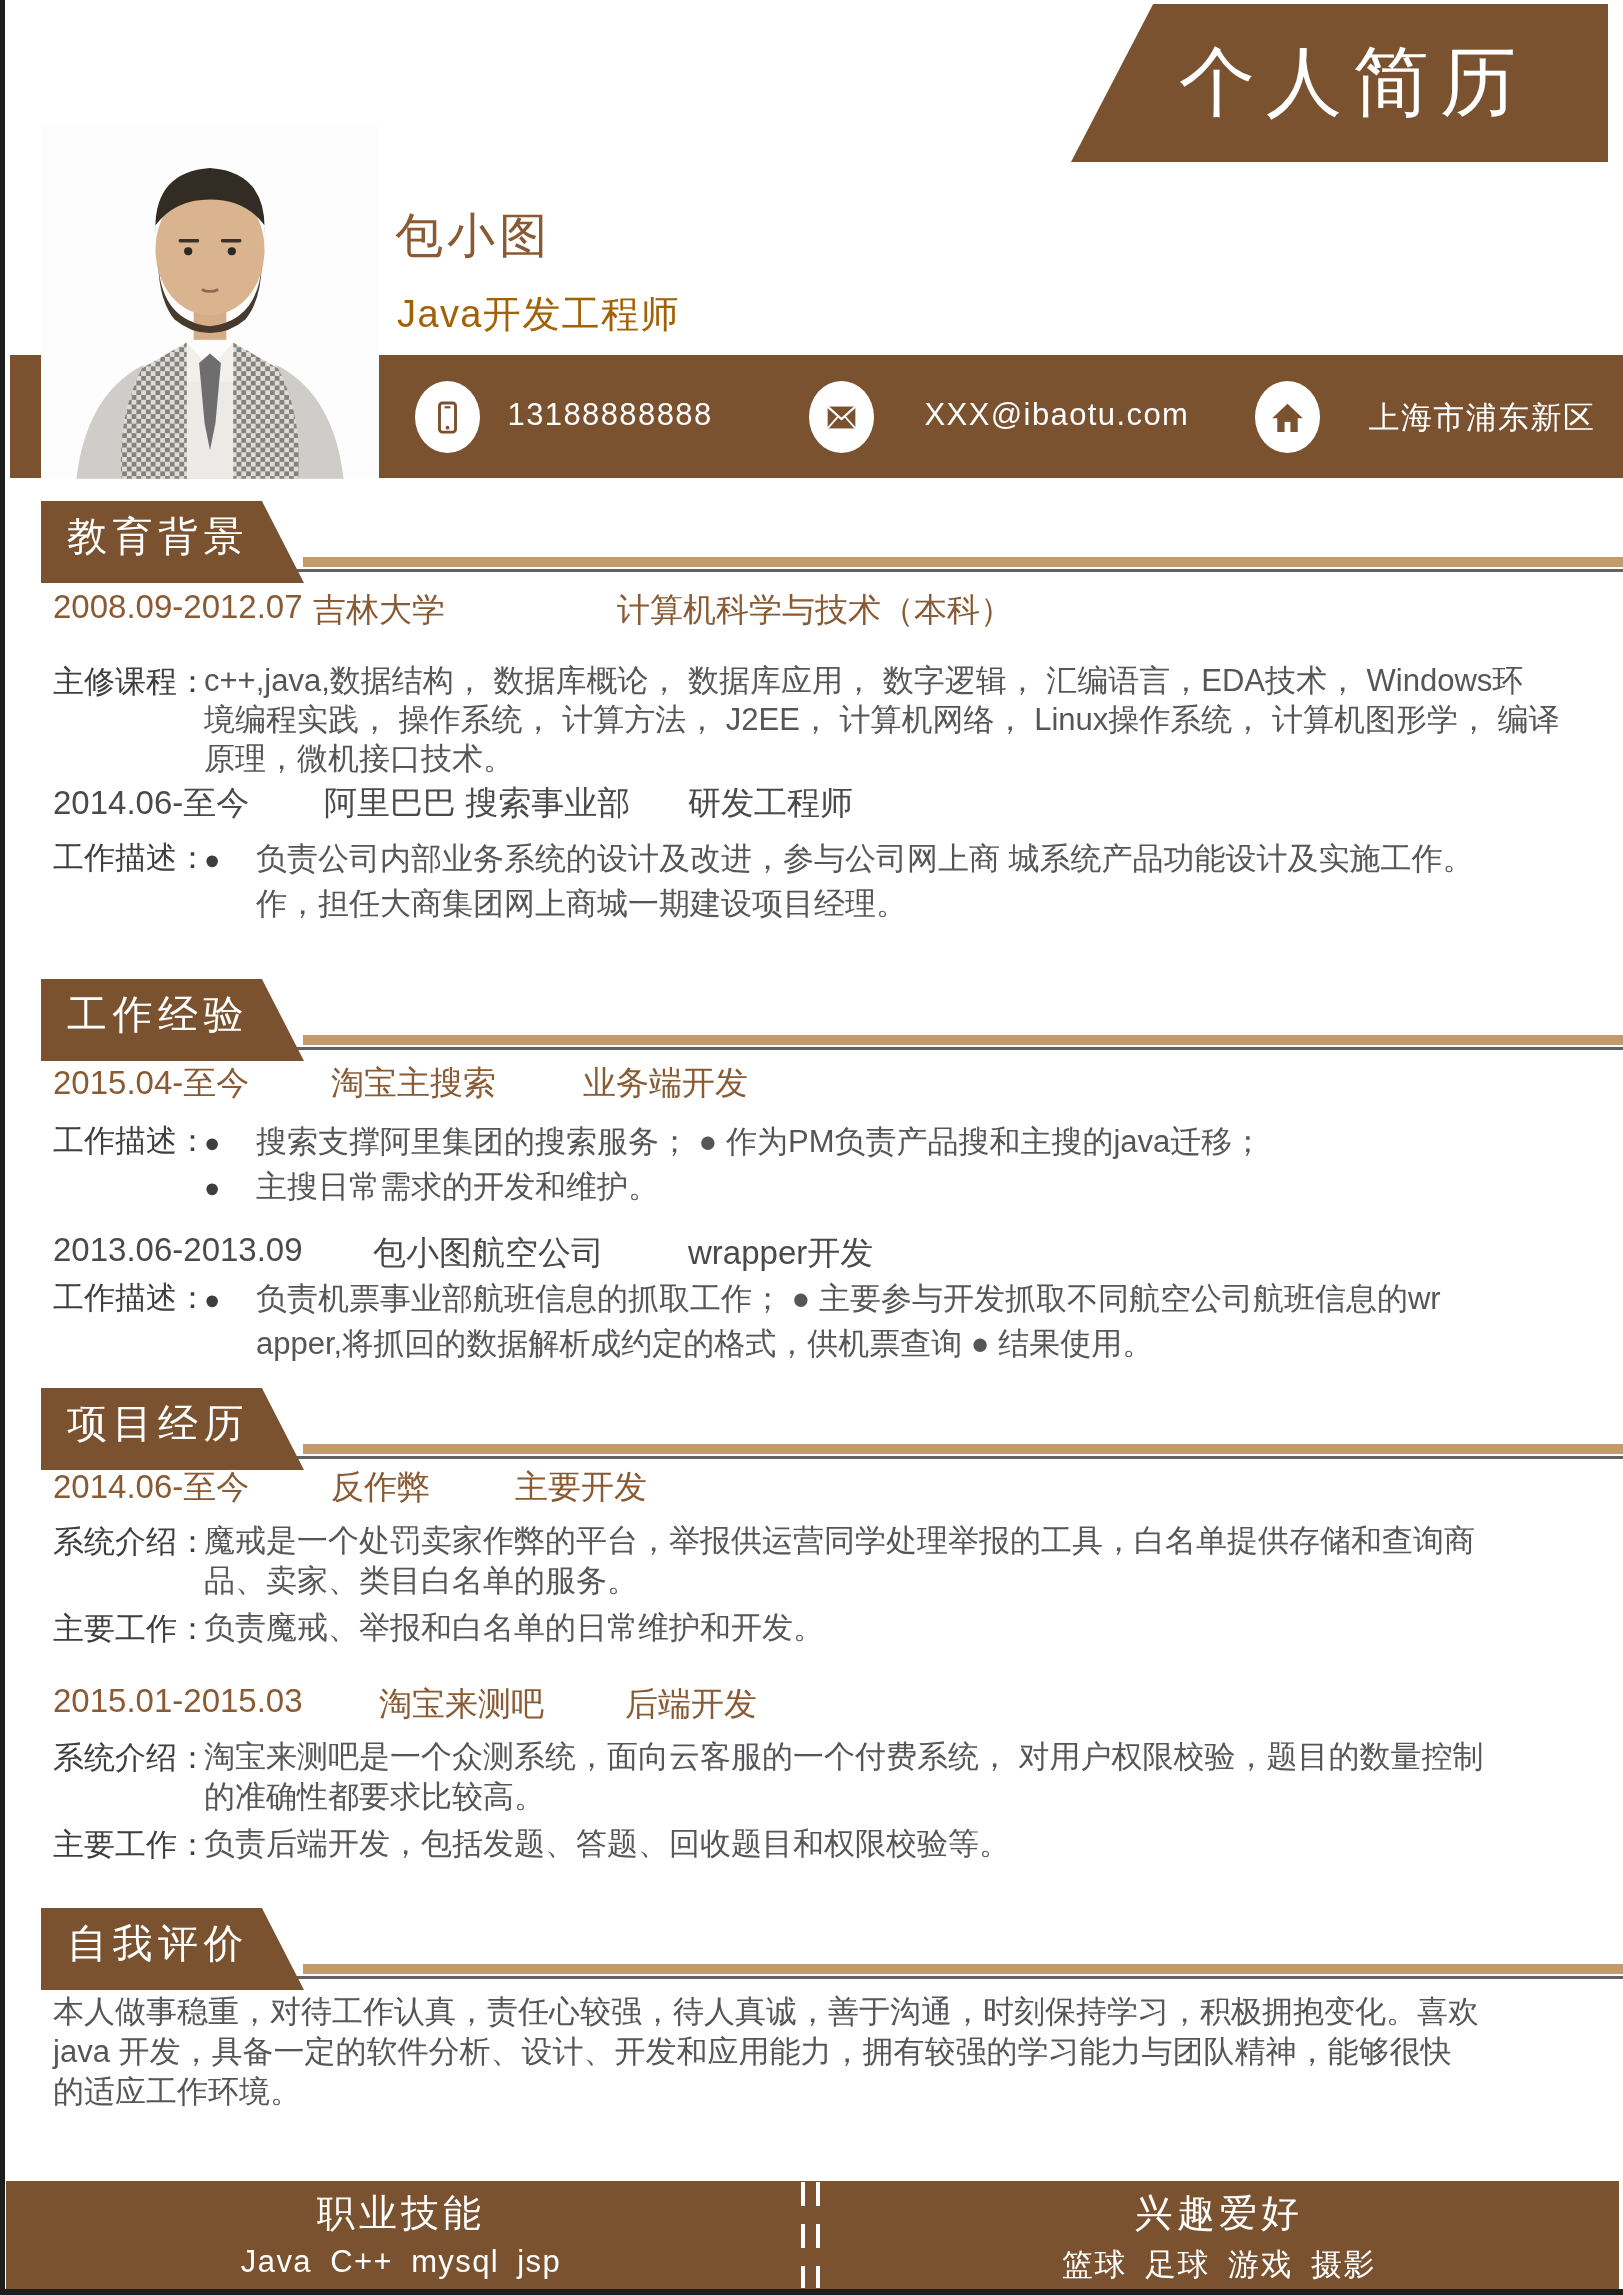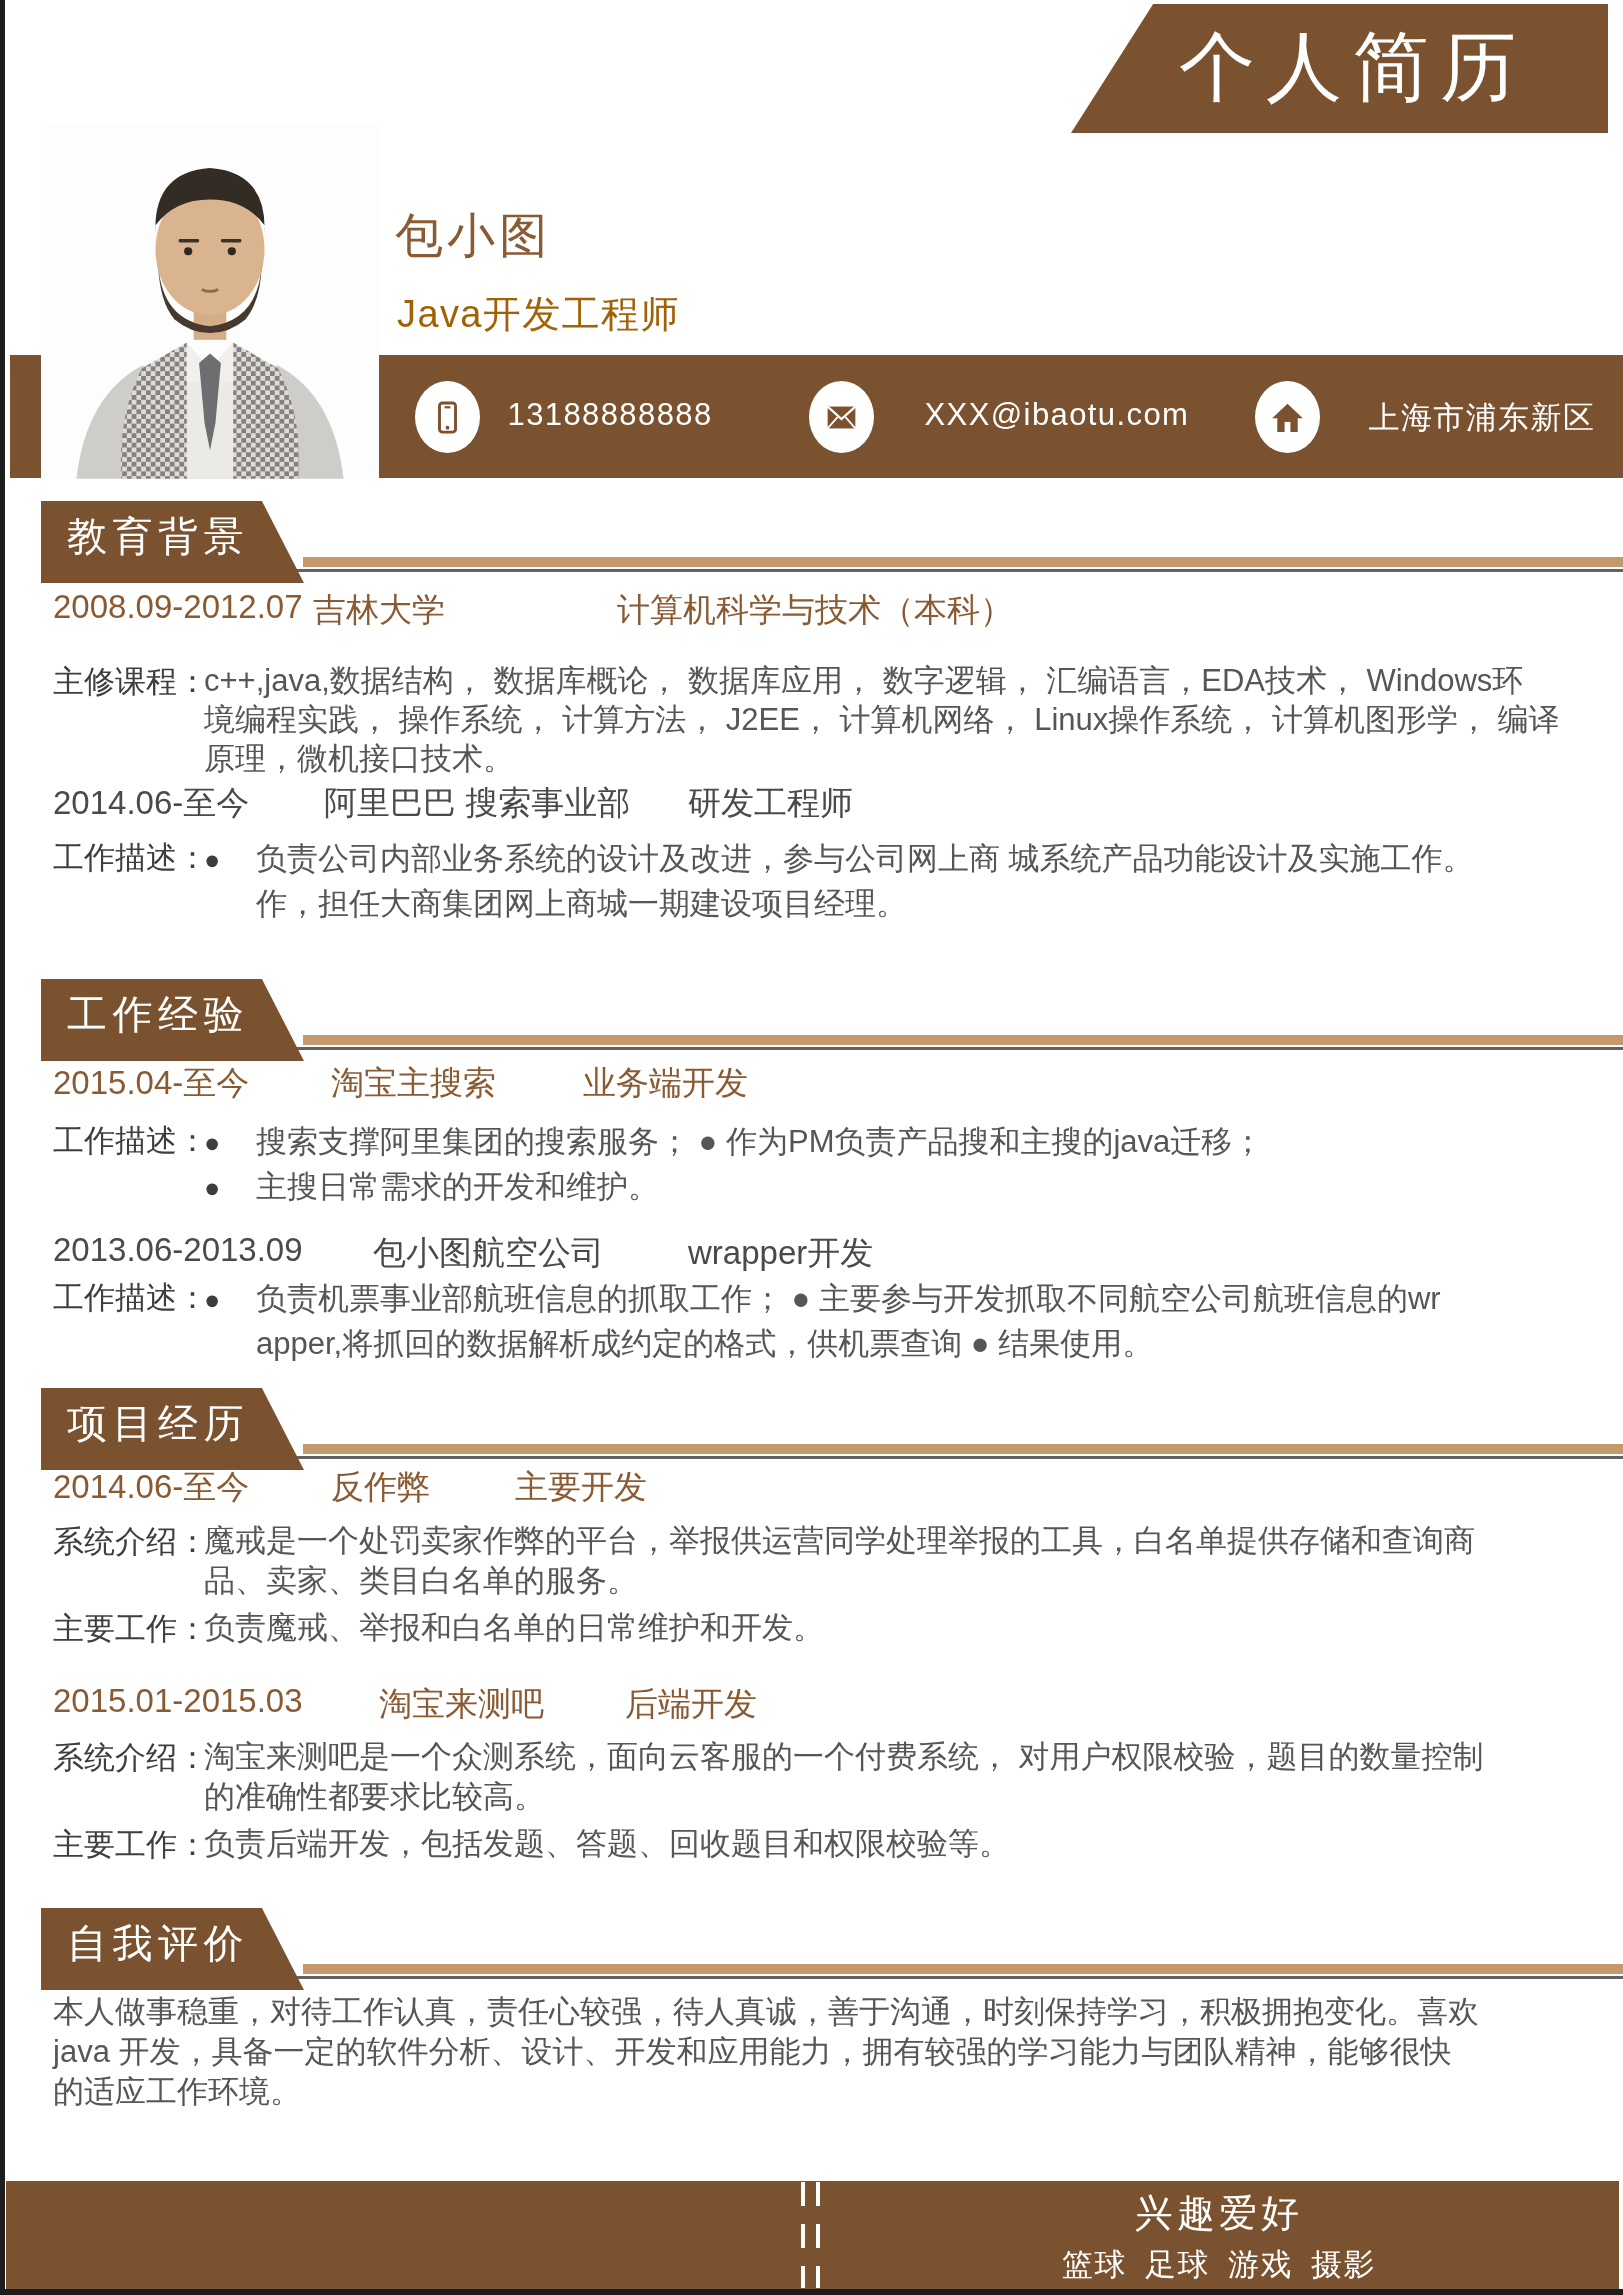--- a/index.html
+++ b/index.html
@@ -7,21 +7,21 @@
     width:1623px;height:2295px;position:relative;background:#ffffff;overflow:hidden;
     font-family:"Liberation Sans","DejaVu Sans",sans-serif;
     -webkit-font-smoothing:antialiased;
   }
   .abs{position:absolute;}
   
   #edge-left{left:0;top:0;width:4.8px;height:2295px;background:#1d1d1d;}
   #edge-bottom{left:0;top:2289px;width:1623px;height:6.1px;background:#1d1d1d;}
 
   
-  #banner{left:1071px;top:4.1px;width:537px;height:129px;background:#7a5230;
+  #banner{left:1071px;top:4.1px;width:537px;height:158px;background:#7a5230;
     clip-path:polygon(15.3% 0,100% 0,100% 100%,0 100%);}
   #banner .t{position:absolute;left:0;top:0;width:100%;height:100%;
     display:flex;align-items:center;justify-content:center;
     color:#fff;font-size:76px;letter-spacing:11px;padding-left:27px;box-sizing:border-box;}
 
   
   #photo-card{left:41px;top:123px;width:338px;height:356px;background:#fff;z-index:3;}
   #photo-card svg{display:block;width:100%;height:100%;}
 
   
@@ -298,20 +298,24 @@
 <div class="para lh58" id="eval-text">
   <div class="plines">
 
   <div class="iline">本人做事稳重，对待工作认真，责任心较强，待人真诚，善于沟通，时刻保持学习，积极拥抱变化。喜欢</div>
       <div class="iline">java 开发，具备一定的软件分析、设计、开发和应用能力，拥有较强的学习能力与团队精神，能够很快</div>
       <div class="iline">的适应工作环境。</div>
     </div>
 </div>
 
 <div class="abs" id="footer-band">
+  <div class="fcol" id="fcol-skills">
+    <div class="fhead">职业技能</div>
+    <div class="fitems">Java   C++   mysql jsp</div>
+  </div>
   <div class="dash" id="dash1"></div>
   <div class="dash" id="dash2"></div>
   <div class="fcol" id="fcol-hobbies">
     <div class="fhead">兴趣爱好</div>
     <div class="fitems">篮球 足球 游戏 摄影</div>
   </div>
 </div>
 
 
 </body></html>

